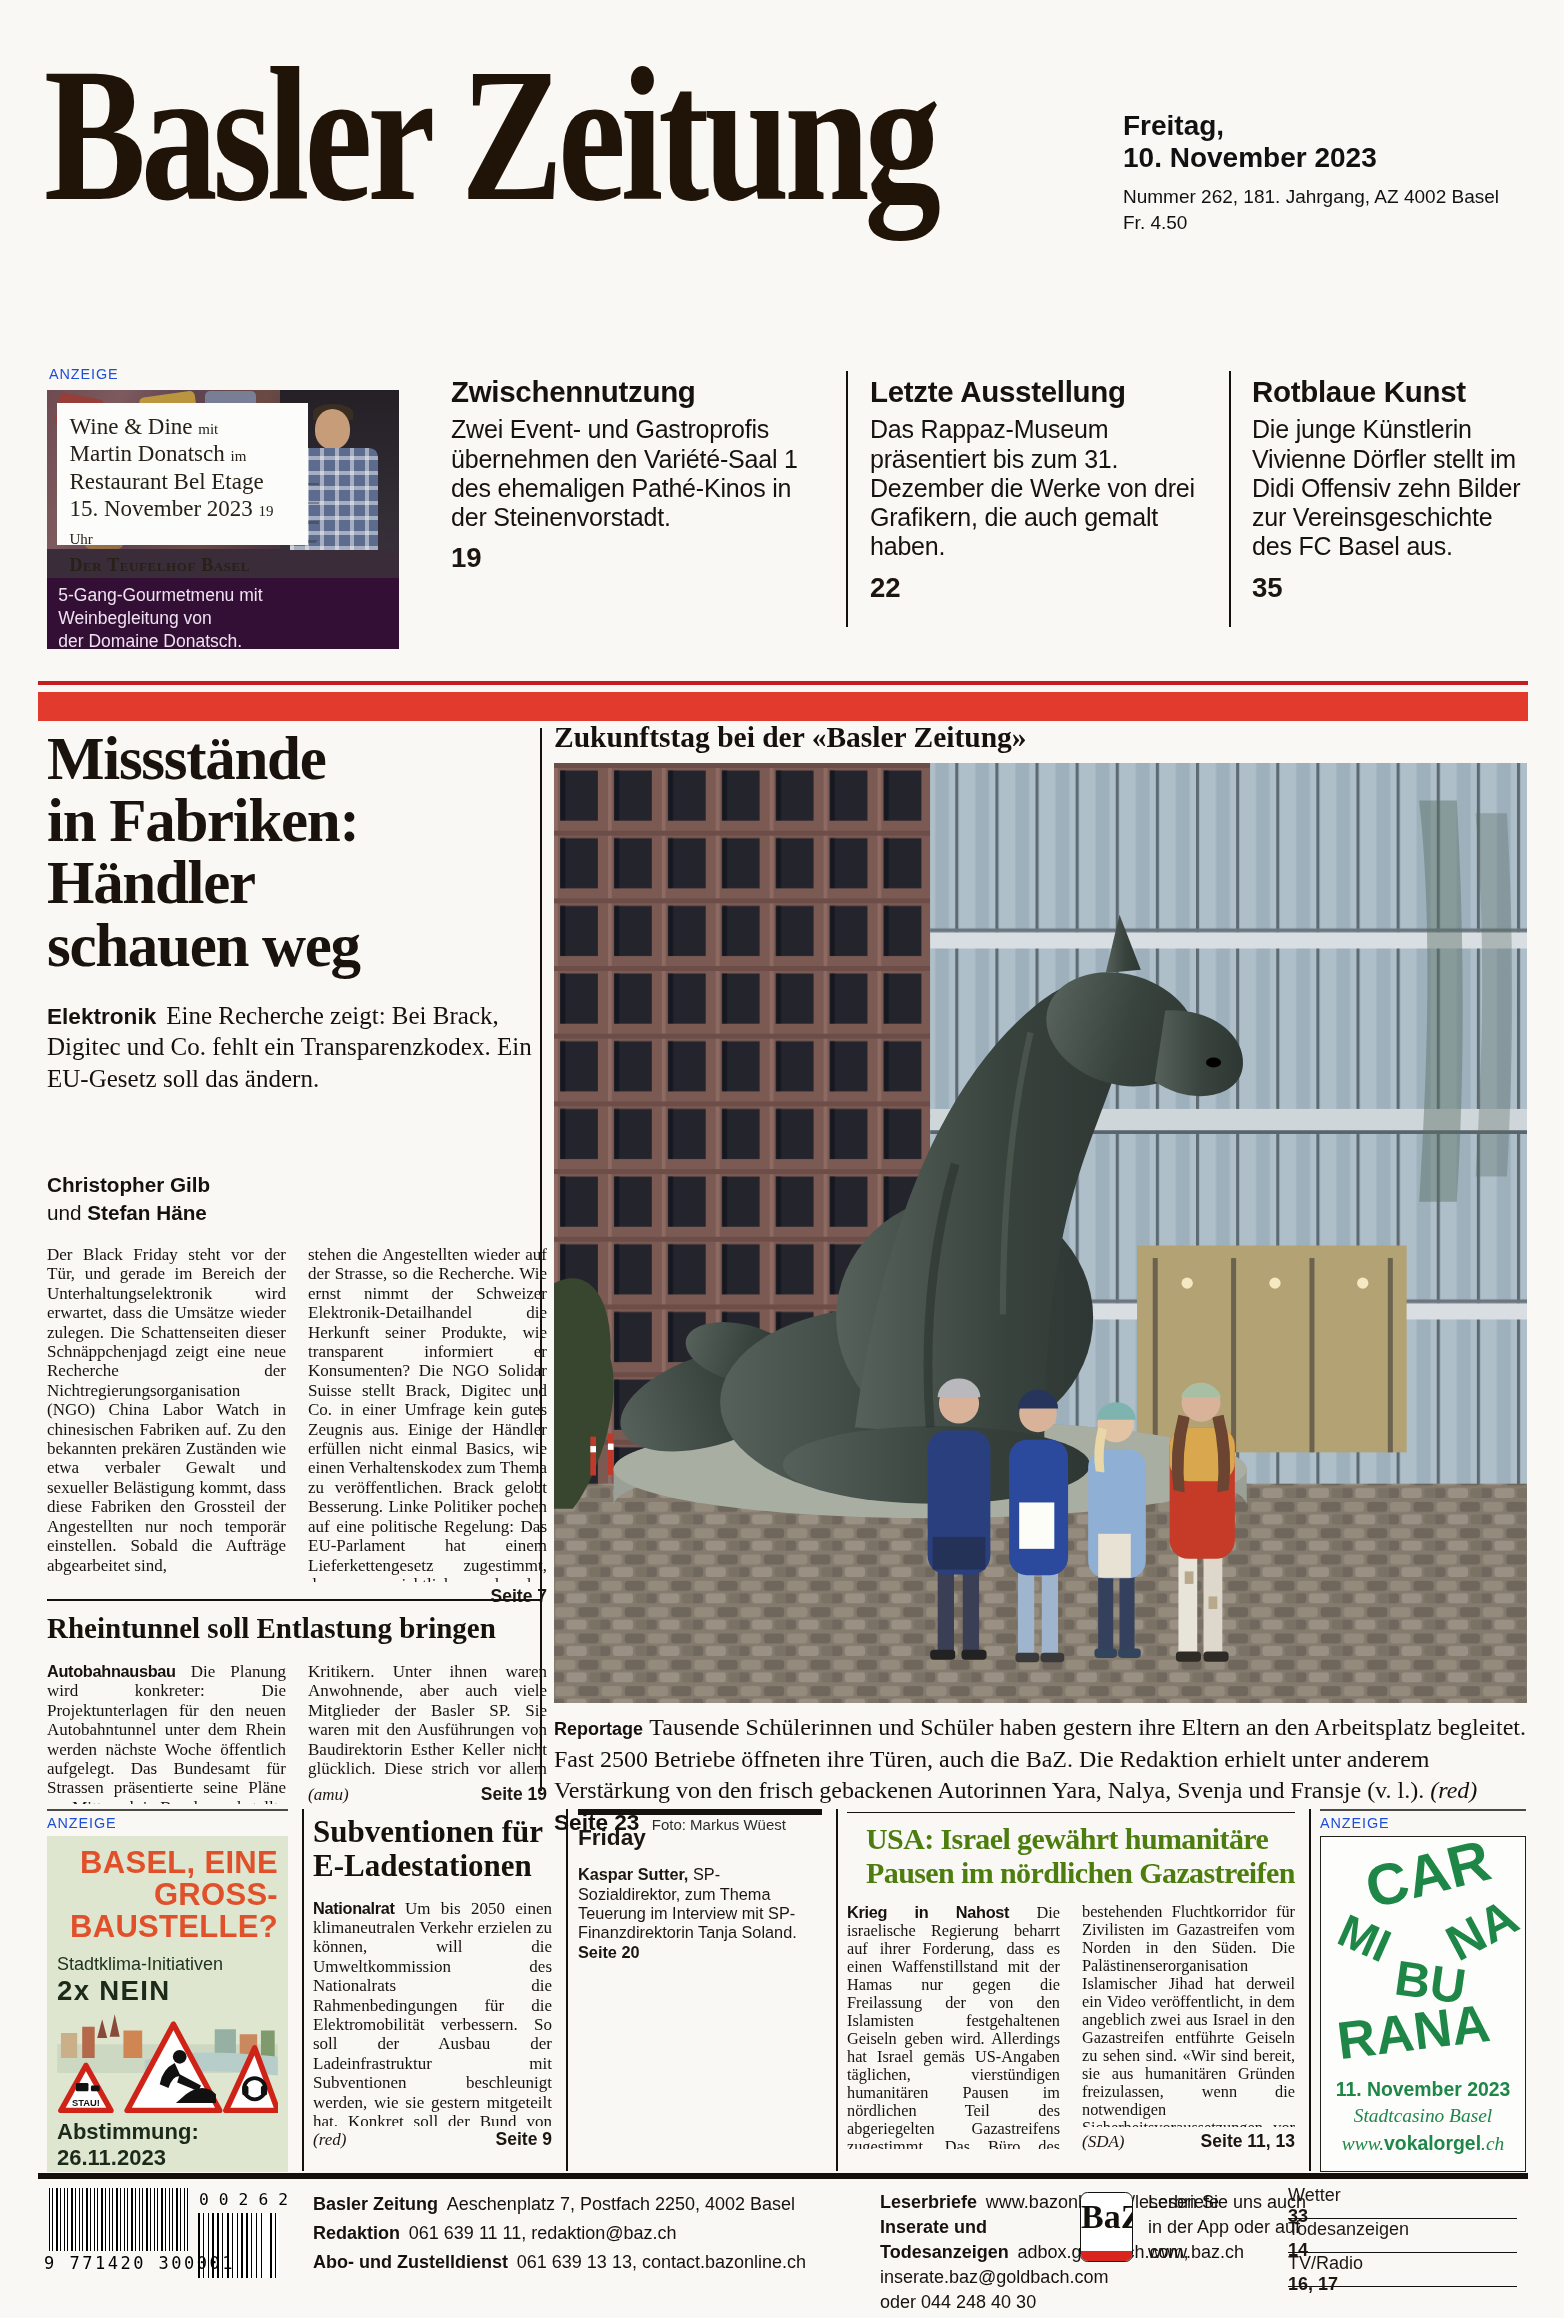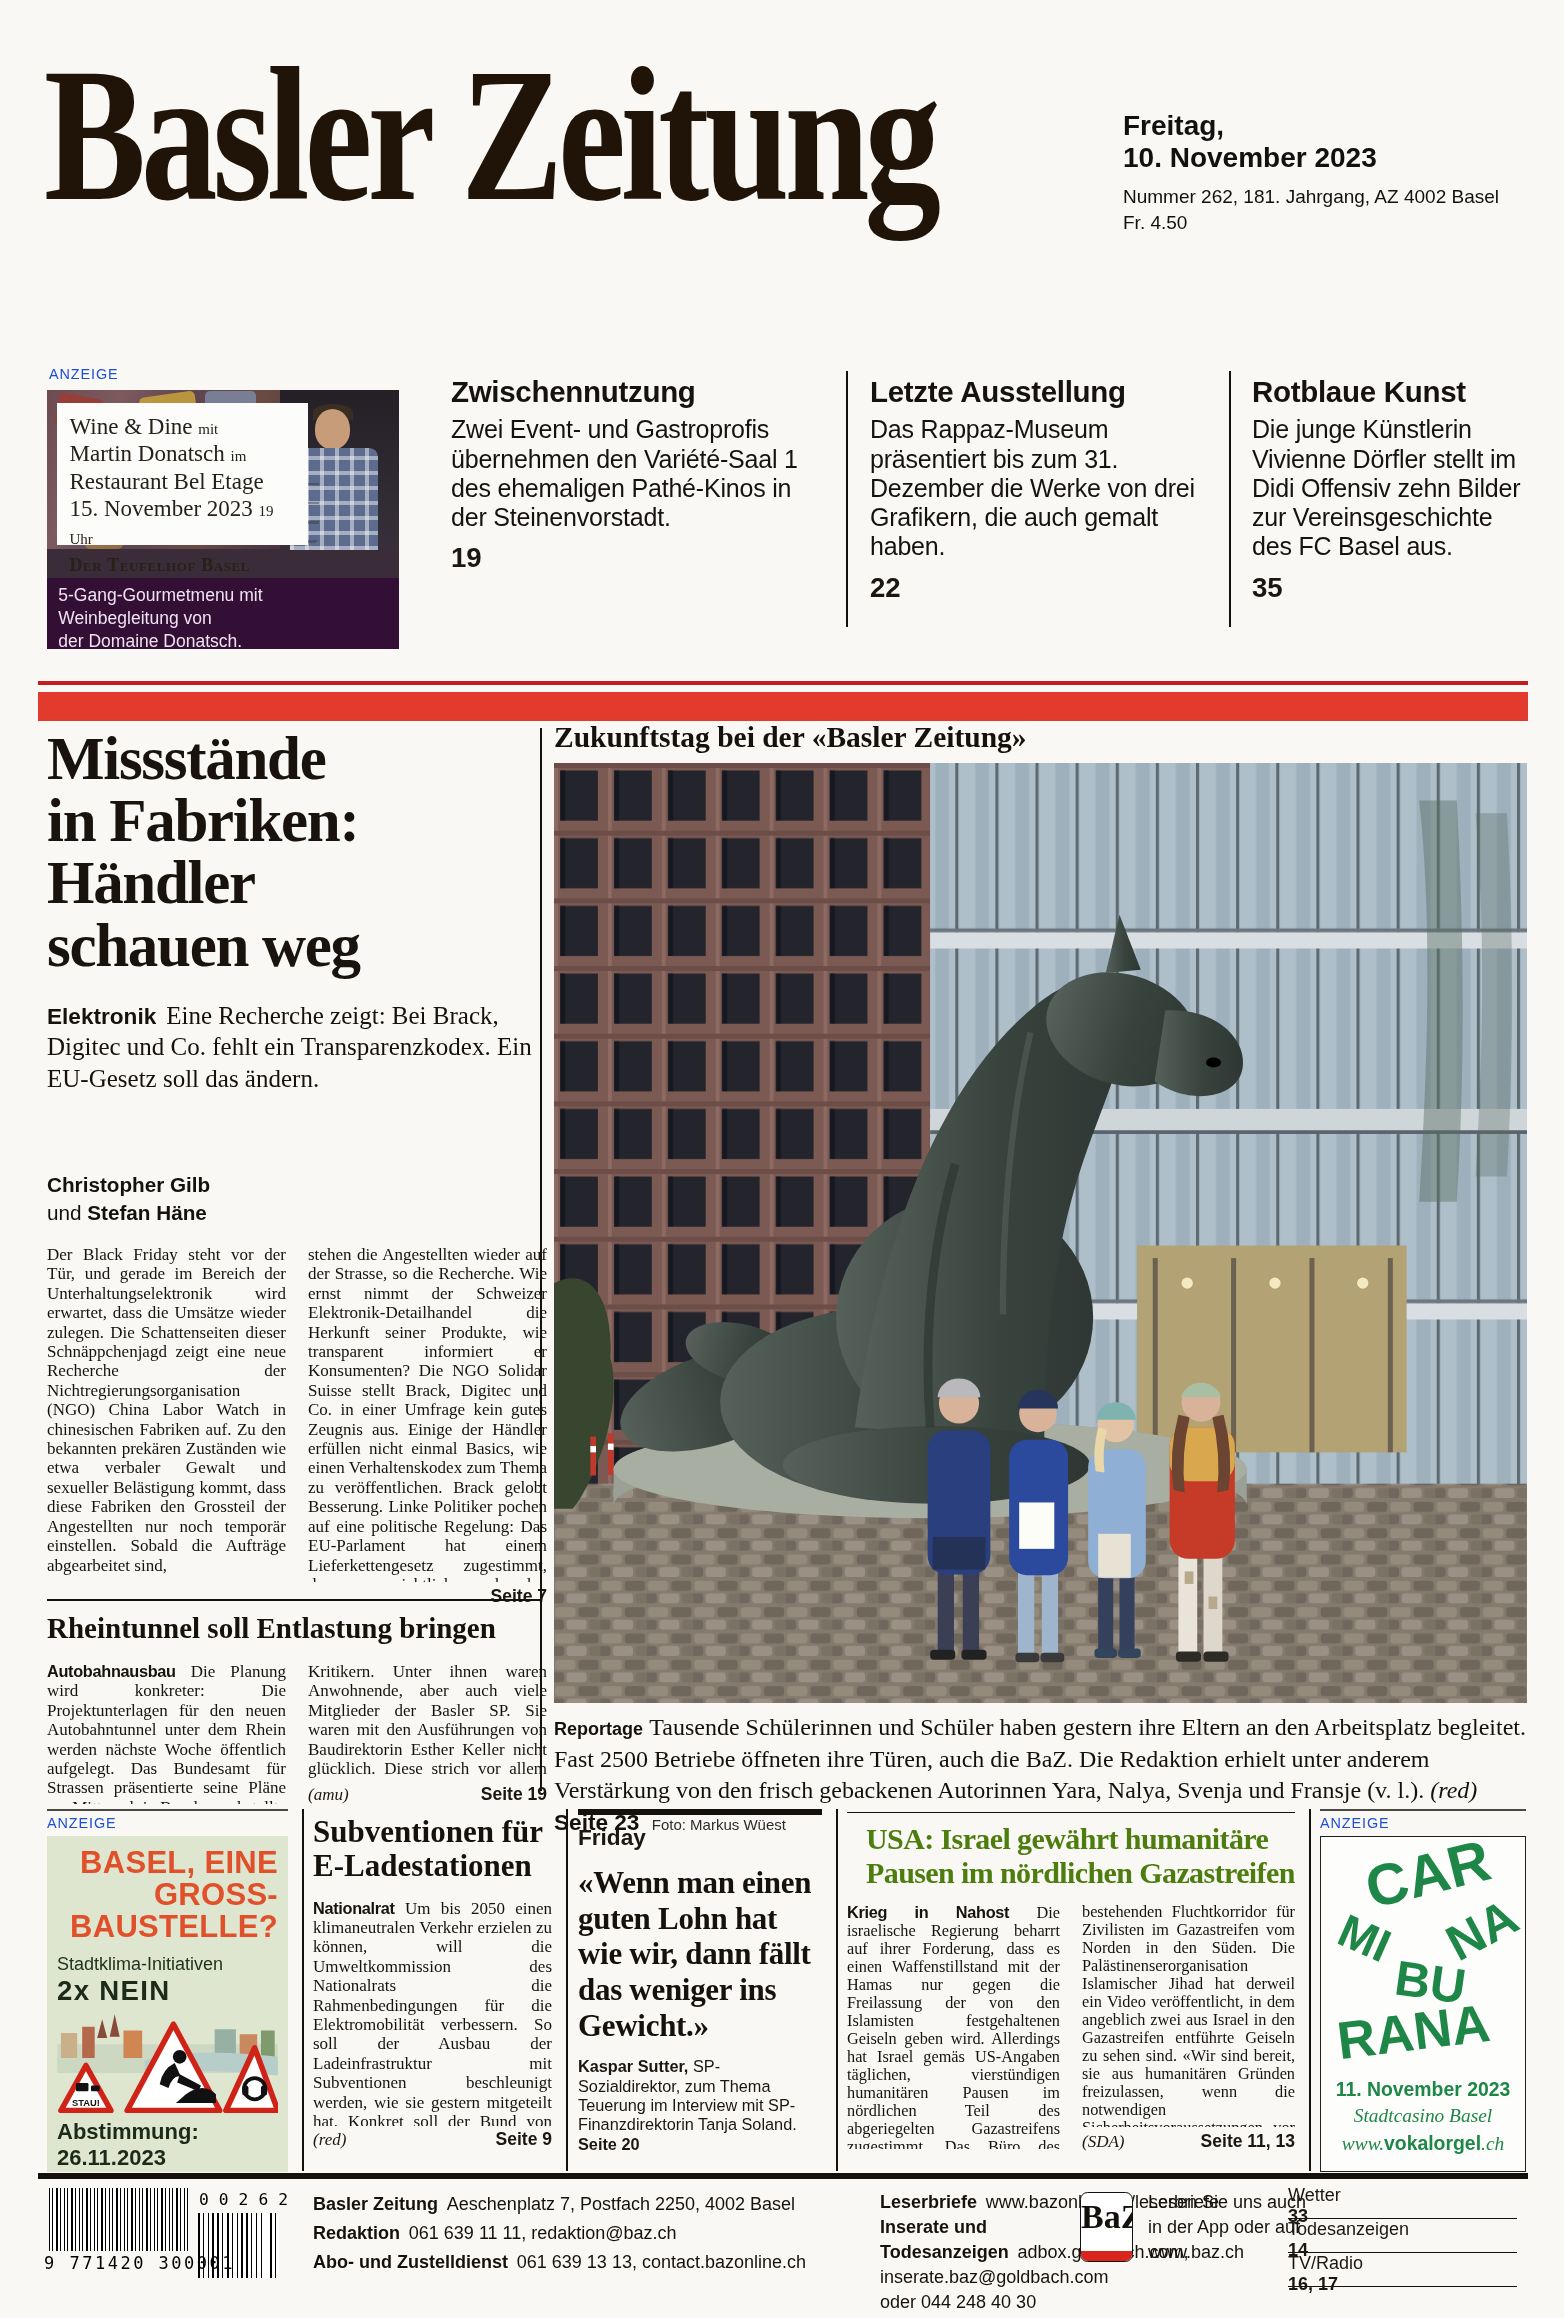--- a/index.html
+++ b/index.html
@@ -414,21 +414,20 @@
           <span class="sig">(red)</span>
           <span class="pgref">Seite 9</span>
         </div>
     </div>
 
     <div class="vdiv" style="left:519px;top:0;height:362px;"></div>
 
     <div class="b-col" style="left:531px;width:244px;height:360px;overflow:hidden;">
       <div class="region-bar"></div>
       <div class="region-label">Friday</div>
-      <div class="quote">«Wenn man einen guten Lohn hat wie wir, dann fällt das weniger ins Gewicht.»</div>
       <div class="attr">
         <b>Kaspar Sutter,</b><span> SP-Sozialdirektor, zum Thema Teuerung im Interview mit SP-Finanzdirektorin Tanja Soland. </span><b>Seite 20</b>
       </div>
     </div>
 
     <div class="vdiv" style="left:789px;top:0;height:362px;"></div>
 
     <div class="b-col" style="left:800px;width:448px;">
       <div class="usa-rule" style="margin-top:2.5px;"></div>
       <div class="usa-title">USA: Israel gewährt humanitäre Pausen im nördlichen Gazastreifen</div>

